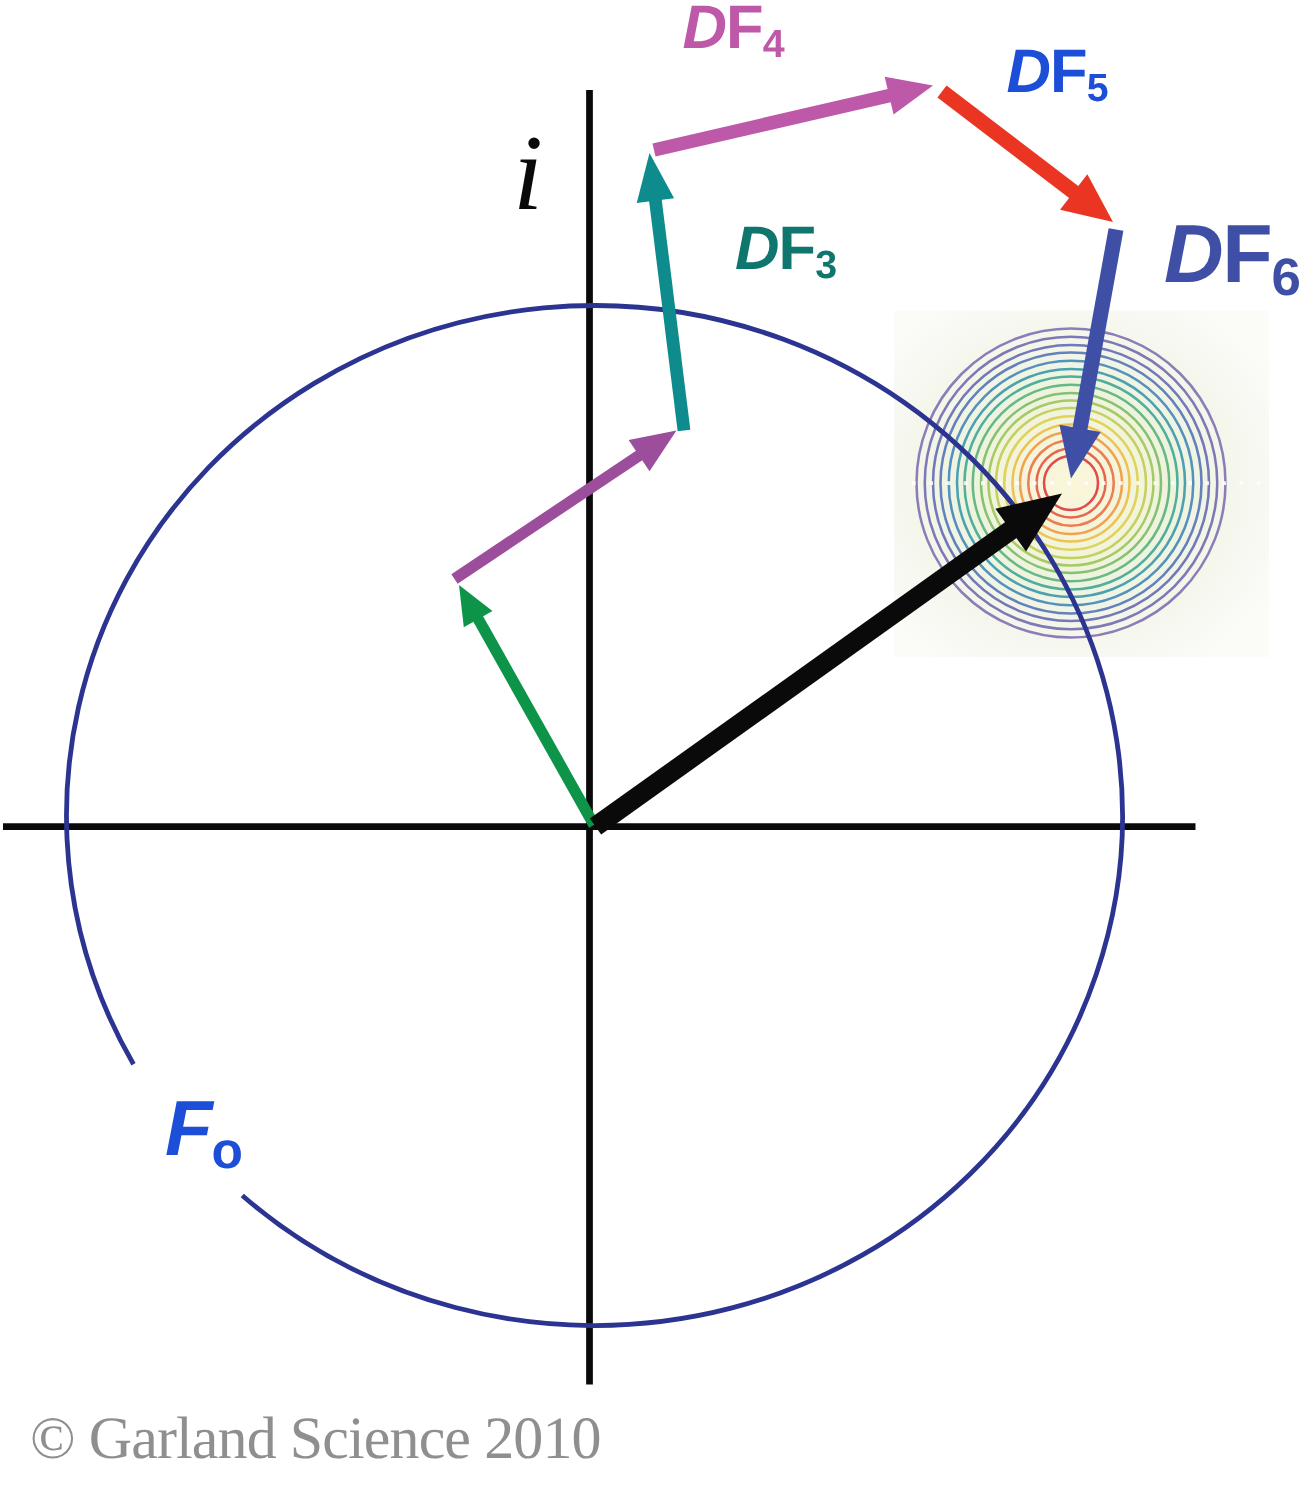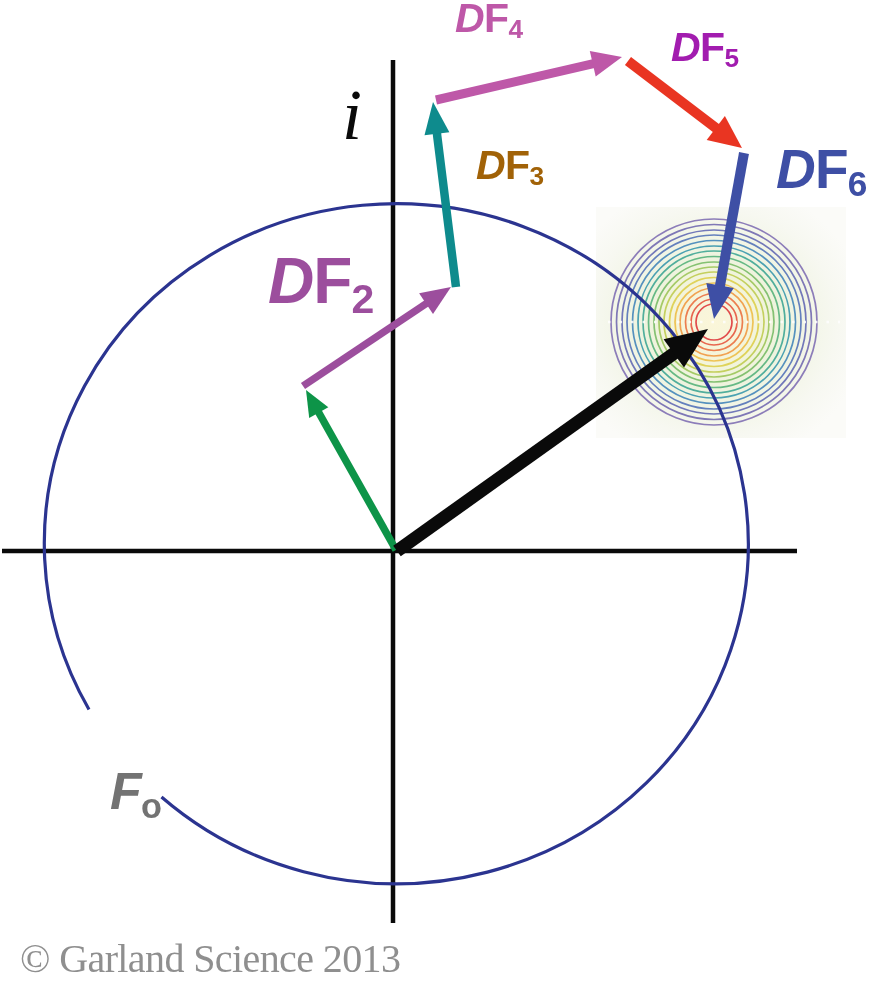--- a/index.html
+++ b/index.html
@@ -92,35 +92,32 @@
         </g>
         <g>
           <line x1="397" y1="551" x2="676.3" y2="351.7" stroke="#0A0A0A" stroke-width="13"></line>
           <polygon points="708.0,329.0 684.0,367.6 663.6,339.2" fill="#0A0A0A"></polygon>
         </g>
       </g>
   </svg>
 
   <div class="lbl axis-lbl" style="left:342px;top:79px">i</div>
 
-  <div class="lbl vl s64" style="left: 268px; top: 249px; color: rgb(156, 78, 157);">
-    <i>D</i><b>F</b><span class="sub">2</span>
-  </div>
-  <div class="lbl vl s41" style="left: 476px; top: 145px; color: #a16207;">
+  <div class="lbl vl s41" style="left: 490px; top: 145px; color: #0f766e;">
     <i>D</i><b>F</b><span class="sub">3</span>
   </div>
   <div class="lbl vl s41" style="left: 455px; top: -2px; color: rgb(190, 88, 168);">
     <i>D</i><b>F</b><span class="sub">4</span>
   </div>
-  <div class="lbl vl s41" style="left: 671px; top: 27px; color: #a21caf;">
+  <div class="lbl vl s41" style="left: 671px; top: 27px; color: #1d4ed8;">
     <i>D</i><b>F</b><span class="sub">5</span>
   </div>
   <div class="lbl vl s55" style="left: 776px; top: 142px; color: rgb(62, 79, 165);">
     <i>D</i><b>F</b><span class="sub">6</span>
   </div>
 
-  <div class="lbl fo" style="left: 110px; top: 765px; color: #737373;">
+  <div class="lbl fo" style="left: 110px; top: 727px; color: #1d4ed8;">
     <i>F</i><span class="sub">o</span>
   </div>
 
-  <div class="lbl copyright" style="left: 20px; top: 939px; color: rgb(143, 143, 143);">© Garland Science 2013</div>
+  <div class="lbl copyright" style="left: 20px; top: 939px; color: rgb(143, 143, 143);">© Garland Science 2010</div>
 
 </div>
 
 </body></html>

